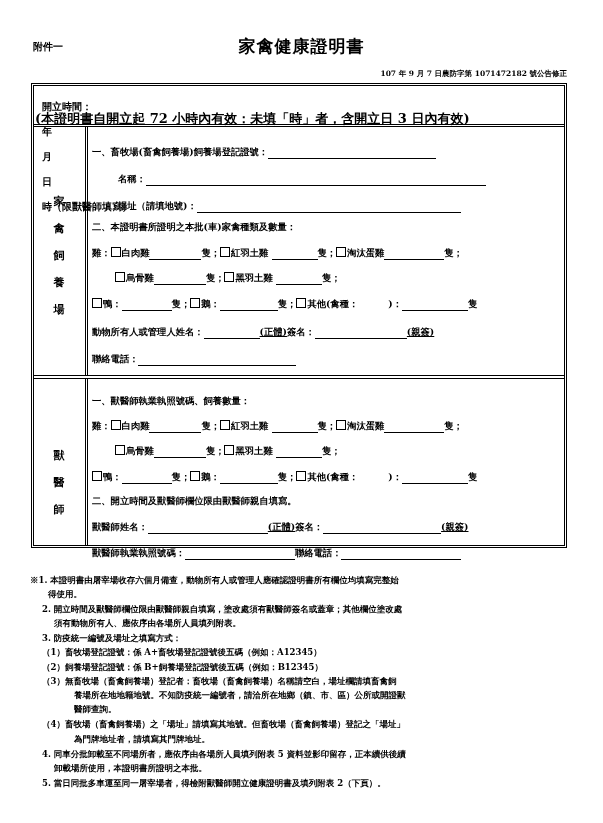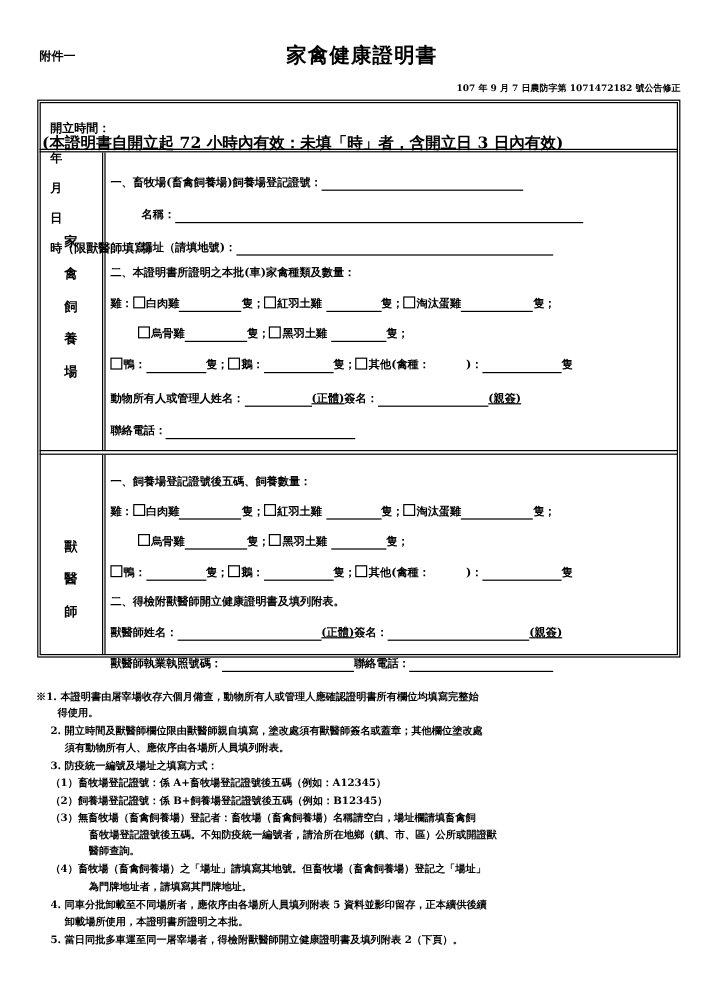--- a/index.html
+++ b/index.html
@@ -83,45 +83,45 @@
 <div class="row" style="top:353px">
   <span>聯絡電話：</span><span class="ul" style="width:158px"></span>
 </div>
 
 <div class="abs sidelab" style="top:442px">
   <div>獸</div>
   <div>醫</div>
   <div>師</div>
 </div>
 
-<div class="row" style="top:395px">一、飼養場登記證號後五碼、飼養數量：</div>
+<div class="row" style="top:395px">一、獸醫師執業執照號碼、飼養數量：</div>
 <div class="row" style="top:420px">
   <span>雞：</span><span class="cb"></span><span>白肉雞</span><span class="ul" style="width:52px"></span><span>隻</span><span>；</span><span class="cb"></span><span>紅羽土雞</span> <span class="ul" style="width:46px"></span><span>隻</span><span>；</span><span class="cb"></span><span>淘汰蛋雞</span><span class="ul" style="width:60px"></span><span>隻</span><span>；</span>
 </div>
 <div class="row" style="top:445px;left:115px">
   <span class="cb"></span><span>烏骨雞</span><span class="ul" style="width:52px"></span><span>隻</span><span>；</span><span class="cb"></span><span>黑羽土雞</span> <span class="ul" style="width:46px"></span><span>隻</span><span>；</span>
 </div>
 <div class="row" style="top:471px">
   <span class="cb"></span><span>鴨：</span><span class="ul" style="width:50px"></span><span>隻</span><span>；</span><span class="cb"></span><span>鵝：</span><span class="ul" style="width:58px"></span><span>隻</span><span>；</span><span class="cb"></span><span>其他(禽種：</span><span style="display:inline-block;width:30px"></span><span>)：</span><span class="ul" style="width:66px"></span><span>隻</span>
 </div>
-<div class="row" style="top:495px">二、得檢附獸醫師開立健康證明書及填列附表。</div>
+<div class="row" style="top:495px">二、開立時間及獸醫師欄位限由獸醫師親自填寫。</div>
 <div class="row" style="top:521px">
   <span>獸醫師姓名：</span><span class="ul" style="width:120px"></span><span style="text-decoration:underline">(正體)</span><span>簽名：</span><span class="ul" style="width:118px"></span><span style="text-decoration:underline">(親簽)</span>
 </div>
 <div class="row" style="top:547px">
   <span>獸醫師執業執照號碼：</span><span class="ul" style="width:110px"></span><span>聯絡電話：</span><span class="ul" style="width:120px"></span>
 </div>
 
 <div class="note" style="left:30px;top:575px">※1. 本證明書由屠宰場收存六個月備查，動物所有人或管理人應確認證明書所有欄位均填寫完整始</div>
 <div class="note" style="left:48px;top:589px">得使用。</div>
 <div class="note" style="left:42px;top:604px">2. 開立時間及獸醫師欄位限由獸醫師親自填寫，塗改處須有獸醫師簽名或蓋章；其他欄位塗改處</div>
 <div class="note" style="left:54px;top:618px">須有動物所有人、應依序由各場所人員填列附表。</div>
 <div class="note" style="left:42px;top:633px">3. 防疫統一編號及場址之填寫方式：</div>
 <div class="note" style="left:42px;top:647px">（1）畜牧場登記證號：係 A+畜牧場登記證號後五碼（例如：A12345）</div>
 <div class="note" style="left:42px;top:662px">（2）飼養場登記證號：係 B+飼養場登記證號後五碼（例如：B12345）</div>
 <div class="note" style="left:42px;top:676px">（3）無畜牧場（畜禽飼養場）登記者：畜牧場（畜禽飼養場）名稱請空白，場址欄請填畜禽飼</div>
-<div class="note" style="left:74px;top:690px">畜牧場登記證號後五碼。不知防疫統一編號者，請洽所在地鄉（鎮、市、區）公所或開證獸</div>
+<div class="note" style="left:74px;top:690px">養場所在地地籍地號。不知防疫統一編號者，請洽所在地鄉（鎮、市、區）公所或開證獸</div>
 <div class="note" style="left:74px;top:704px">醫師查詢。</div>
 <div class="note" style="left:42px;top:719px">（4）畜牧場（畜禽飼養場）之「場址」請填寫其地號。但畜牧場（畜禽飼養場）登記之「場址」</div>
 <div class="note" style="left:74px;top:734px">為門牌地址者，請填寫其門牌地址。</div>
 <div class="note" style="left:42px;top:749px">4. 同車分批卸載至不同場所者，應依序由各場所人員填列附表 5 資料並影印留存，正本續供後續</div>
 <div class="note" style="left:54px;top:763px">卸載場所使用，本證明書所證明之本批。</div>
 <div class="note" style="left:42px;top:778px">5. 當日同批多車運至同一屠宰場者，得檢附獸醫師開立健康證明書及填列附表 2（下頁）。</div>
 
 </body></html>

